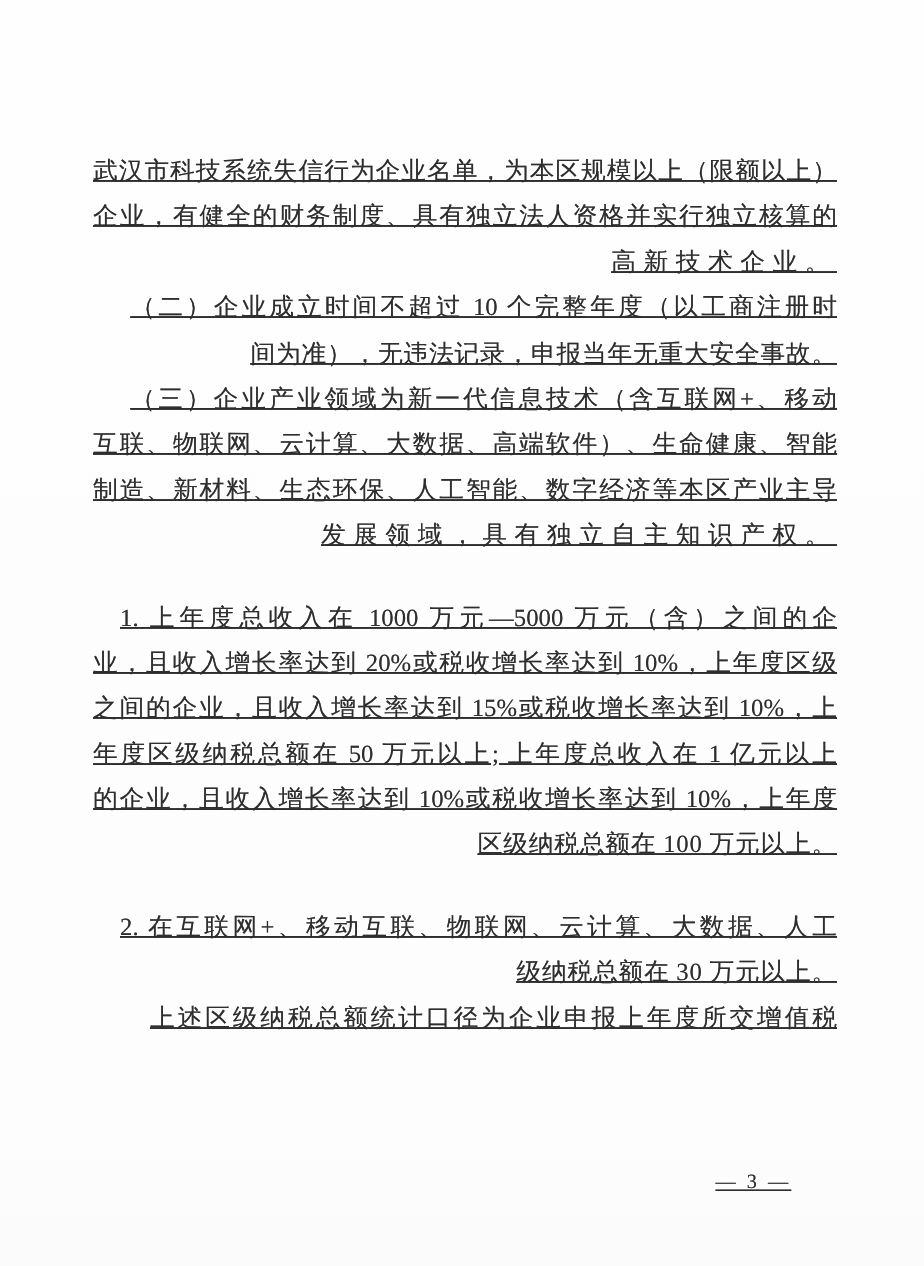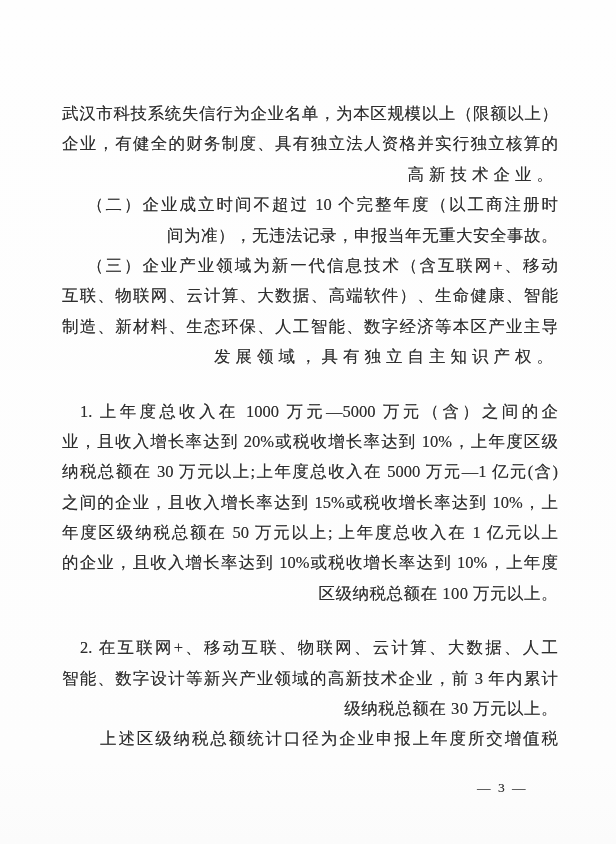--- a/index.html
+++ b/index.html
@@ -1,15 +1,15 @@
 <!DOCTYPE html>
 <html><head>
 <meta charset="utf-8">
 <style>
-  * { margin: 0; padding: 0; box-sizing: border-box; }
+  * { margin: 0; padding: 0; box-sizing: border-box; text-decoration: underline; }
   html, body {
     width: 616px; height: 844px;
     background: #fdfdfd;
     font-family: "Liberation Serif", "DejaVu Serif", serif;
     overflow: hidden;
   }
   .page {
     position: relative;
     width: 616px; height: 844px;
     background: linear-gradient(180deg, #fefefe 0%, #fdfdfd 90%, #fbfbfb 100%);
@@ -77,30 +77,28 @@
       <div class="line ind-paren">（三）企业产业领域为新一代信息技术（含互联网+、移动</div>
       <div class="line">互联、物联网、云计算、大数据、高端软件）、生命健康、智能</div>
       <div class="line">制造、新材料、生态环保、人工智能、数字经济等本区产业主导</div>
       <div class="line short-wide">发展领域，具有独立自主知识产权。</div>
     </div>
 
 
     <div>
       <div class="line ind-num">1. 上年度总收入在 1000 万元—5000 万元（含）之间的企</div>
       <div class="line">业，且收入增长率达到 20%或税收增长率达到 10%，上年度区级</div>
-      <div class="line">纳税总额在 30 万元以上;上年度总收入在 5000 万元—1 亿元(含)</div>
       <div class="line">之间的企业，且收入增长率达到 15%或税收增长率达到 10%，上</div>
       <div class="line">年度区级纳税总额在 50 万元以上; 上年度总收入在 1 亿元以上</div>
       <div class="line">的企业，且收入增长率达到 10%或税收增长率达到 10%，上年度</div>
       <div class="line short">区级纳税总额在 100 万元以上。</div>
     </div>
 
     <div>
       <div class="line ind-num">2. 在互联网+、移动互联、物联网、云计算、大数据、人工</div>
-      <div class="line">智能、数字设计等新兴产业领域的高新技术企业，前 3 年内累计</div>
       <div class="line short">级纳税总额在 30 万元以上。</div>
     </div>
 
     <div>
       <div class="line ind-body">上述区级纳税总额统计口径为企业申报上年度所交增值税</div>
     </div>
 
   </div>
 
   <div class="page-number">— 3 —</div>

